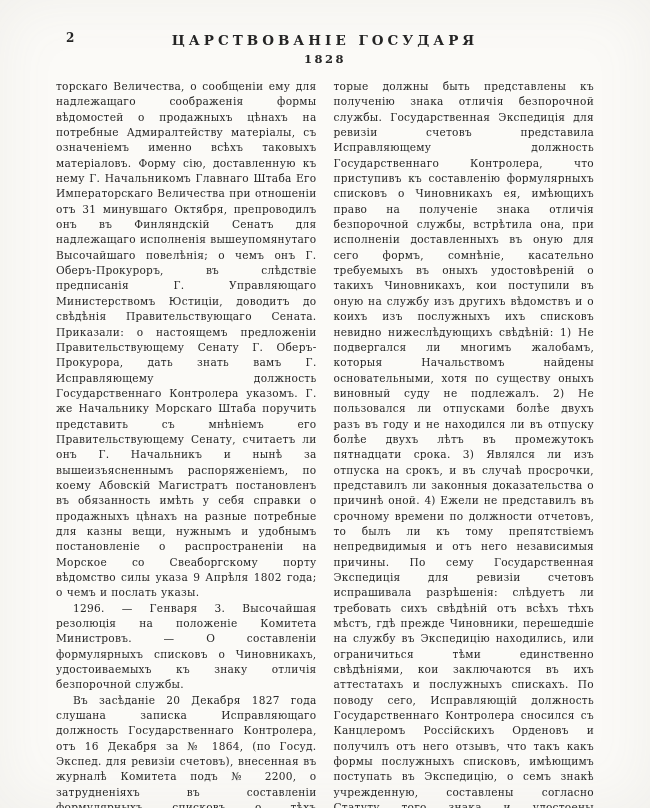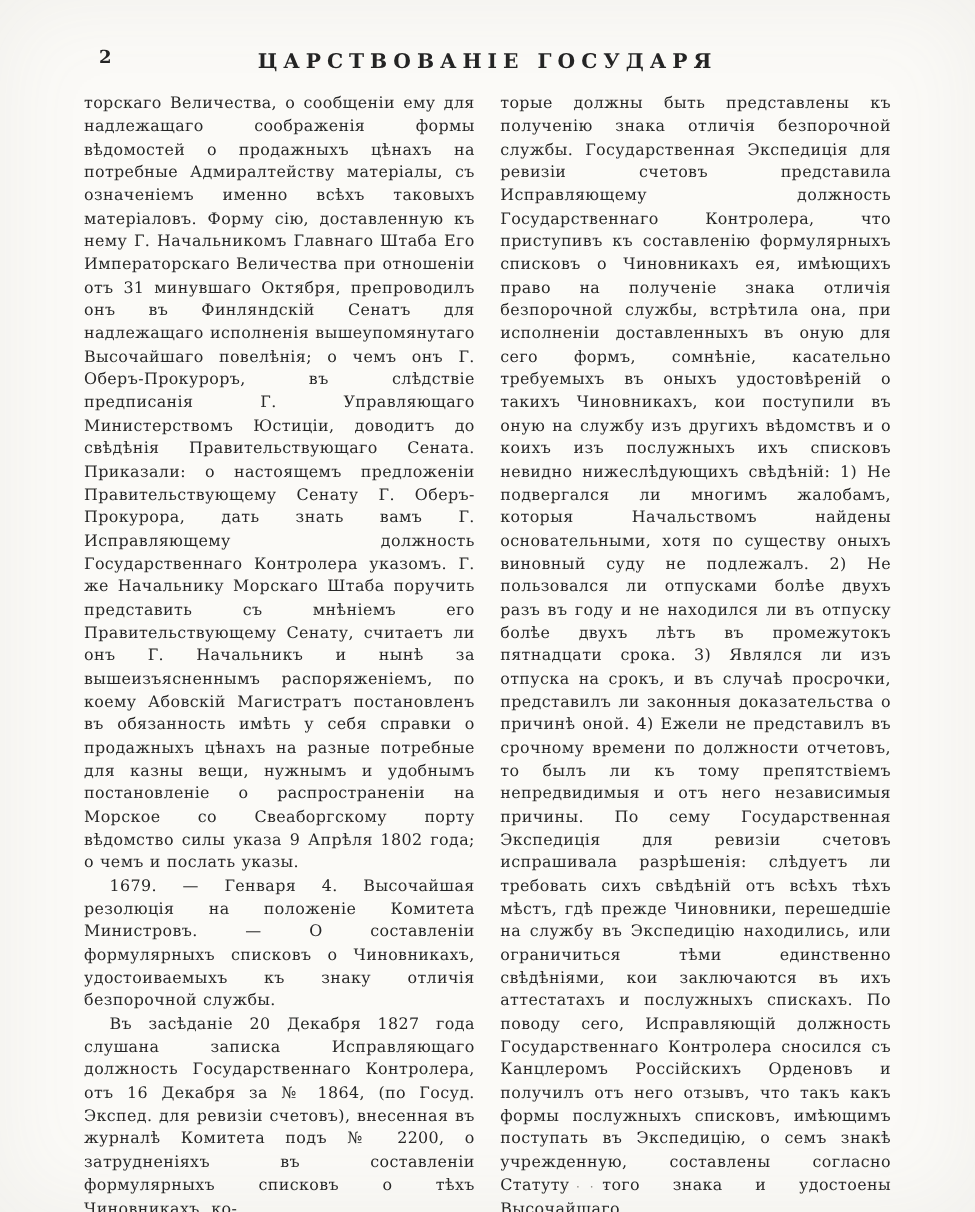--- a/index.html
+++ b/index.html
@@ -55,27 +55,28 @@
   }
 </style>
 </head>
 <body>
 
 <div class="page">
 
   <div class="header">
     <span class="page-num">2</span>
     <div class="title">ЦАРСТВОВАНІЕ ГОСУДАРЯ</div>
+    <div class="year">1828</div>
   </div>
 
   <div class="columns">
 
     <div class="col">
       <p>торскаго Величества, о сообщеніи ему для надлежащаго соображенія формы вѣдомостей о продажныхъ цѣнахъ на потребные Адмиралтейству матеріалы, съ означеніемъ именно всѣхъ таковыхъ матеріаловъ. Форму сію, доставленную къ нему Г. Начальникомъ Главнаго Штаба Его Императорскаго Величества при отношеніи отъ 31 минувшаго Октября, препроводилъ онъ въ Финляндскій Сенатъ для надлежащаго исполненія вышеупомянутаго Высочайшаго повелѣнія; о чемъ онъ Г. Оберъ-Прокуроръ, въ слѣдствіе предписанія Г. Управляющаго Министерствомъ Юстиціи, доводитъ до свѣдѣнія Правительствующаго Сената. Приказали: о настоящемъ предложеніи Правительствующему Сенату Г. Оберъ-Прокурора, дать знать вамъ Г. Исправляющему должность Государственнаго Контролера указомъ. Г. же Начальнику Морскаго Штаба поручить представить съ мнѣніемъ его Правительствующему Сенату, считаетъ ли онъ Г. Начальникъ и нынѣ за вышеизъясненнымъ распоряженіемъ, по коему Абовскій Магистратъ постановленъ въ обязанность имѣть у себя справки о продажныхъ цѣнахъ на разные потребные для казны вещи, нужнымъ и удобнымъ постановленіе о распространеніи на Морское со Свеаборгскому порту вѣдомство силы указа 9 Апрѣля 1802 года; о чемъ и послать указы.</p>
-      <p class="indent"><span>1679. — Генваря 4. </span><span class="italic">Высочайшая резолюція на положеніе Комитета Министровъ. — О составленіи формулярныхъ списковъ о Чиновникахъ, удостоиваемыхъ къ знаку отличія безпорочной службы.</span></p>
+      <p class="indent"><span>1296. — Генваря 3. </span><span class="italic">Высочайшая резолюція на положеніе Комитета Министровъ. — О составленіи формулярныхъ списковъ о Чиновникахъ, удостоиваемыхъ къ знаку отличія безпорочной службы.</span></p>
       <p class="indent">Въ засѣданіе 20 Декабря 1827 года слушана записка Исправляющаго должность Государственнаго Контролера, отъ 16 Декабря за № 1864, (по Госуд. Экспед. для ревизіи счетовъ), внесенная въ журналѣ Комитета подъ № 2200, о затрудненіяхъ въ составленіи формулярныхъ списковъ о тѣхъ Чиновникахъ, ко-</p>
     </div>
 
     <div class="col">
       <p>торые должны быть представлены къ полученію знака отличія безпорочной службы. Государственная Экспедиція для ревизіи счетовъ представила Исправляющему должность Государственнаго Контролера, что приступивъ къ составленію формулярныхъ списковъ о Чиновникахъ ея, имѣющихъ право на полученіе знака отличія безпорочной службы, встрѣтила она, при исполненіи доставленныхъ въ оную для сего формъ, сомнѣніе, касательно требуемыхъ въ оныхъ удостовѣреній о такихъ Чиновникахъ, кои поступили въ оную на службу изъ другихъ вѣдомствъ и о коихъ изъ послужныхъ ихъ списковъ невидно нижеслѣдующихъ свѣдѣній: 1) Не подвергался ли многимъ жалобамъ, которыя Начальствомъ найдены основательными, хотя по существу оныхъ виновный суду не подлежалъ. 2) Не пользовался ли отпусками болѣе двухъ разъ въ году и не находился ли въ отпуску болѣе двухъ лѣтъ въ промежутокъ пятнадцати срока. 3) Являлся ли изъ отпуска на срокъ, и въ случаѣ просрочки, представилъ ли законныя доказательства о причинѣ оной. 4) Ежели не представилъ въ срочному времени по должности отчетовъ, то былъ ли къ тому препятствіемъ непредвидимыя и отъ него независимыя причины. По сему Государственная Экспедиція для ревизіи счетовъ испрашивала разрѣшенія: слѣдуетъ ли требовать сихъ свѣдѣній отъ всѣхъ тѣхъ мѣстъ, гдѣ прежде Чиновники, перешедшіе на службу въ Экспедицію находились, или ограничиться тѣми единственно свѣдѣніями, кои заключаются въ ихъ аттестатахъ и послужныхъ спискахъ. По поводу сего, Исправляющій должность Государственнаго Контролера сносился съ Канцлеромъ Россійскихъ Орденовъ и получилъ отъ него отзывъ, что такъ какъ формы послужныхъ списковъ, имѣющимъ поступать въ Экспедицію, о семъ знакѣ учрежденную, составлены согласно Статуту того знака и удостоены Высочайшаго</p>
     </div>
 
   </div>
 
   <div class="speck">· · ·</div>

